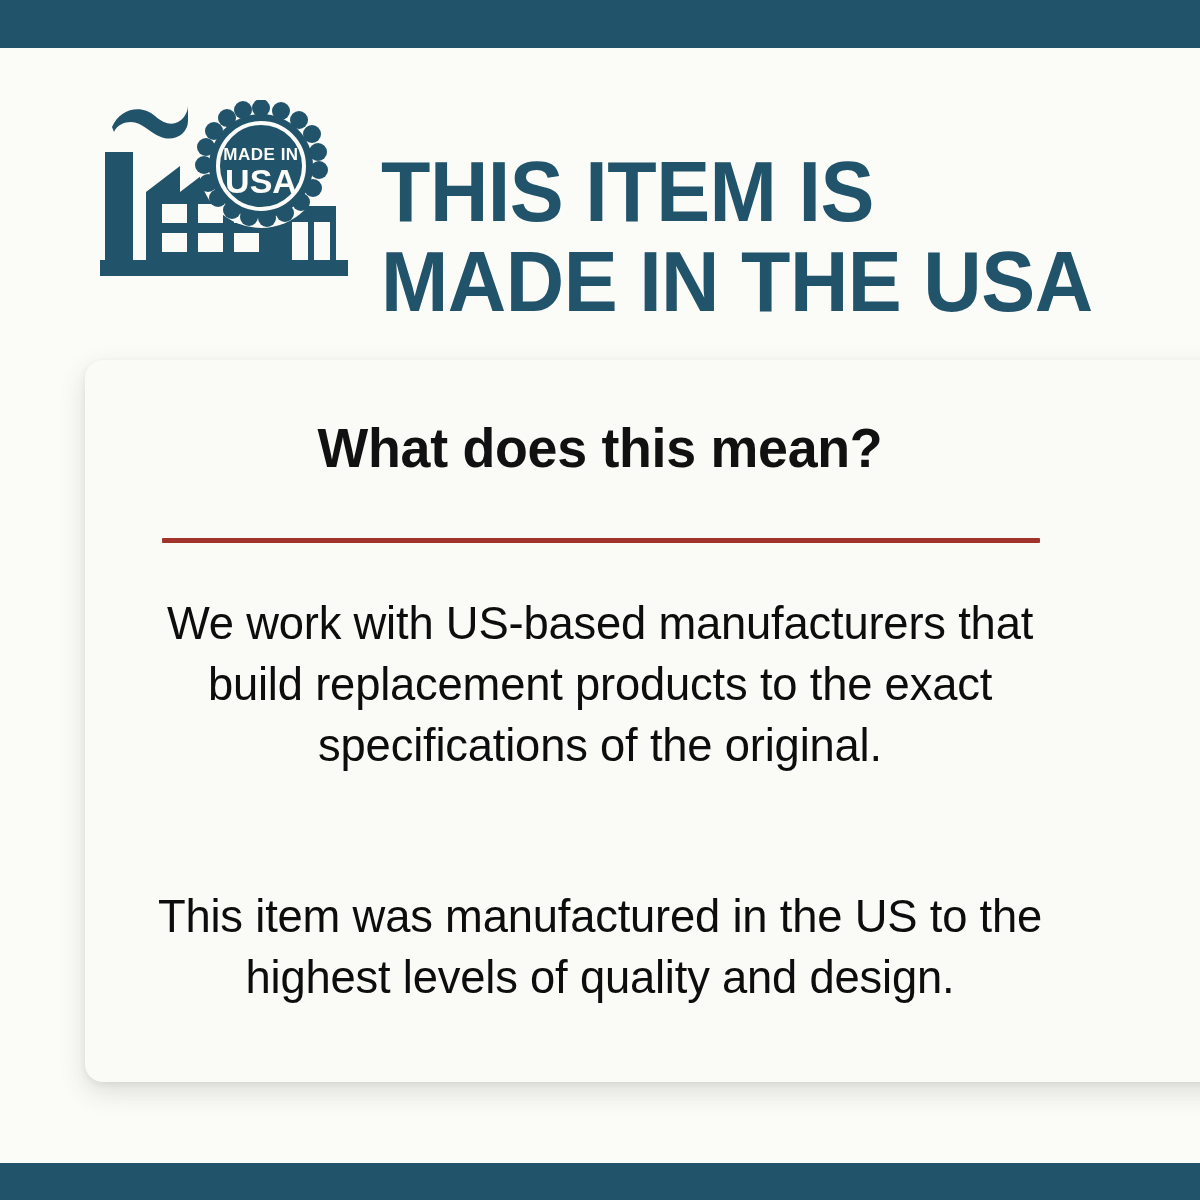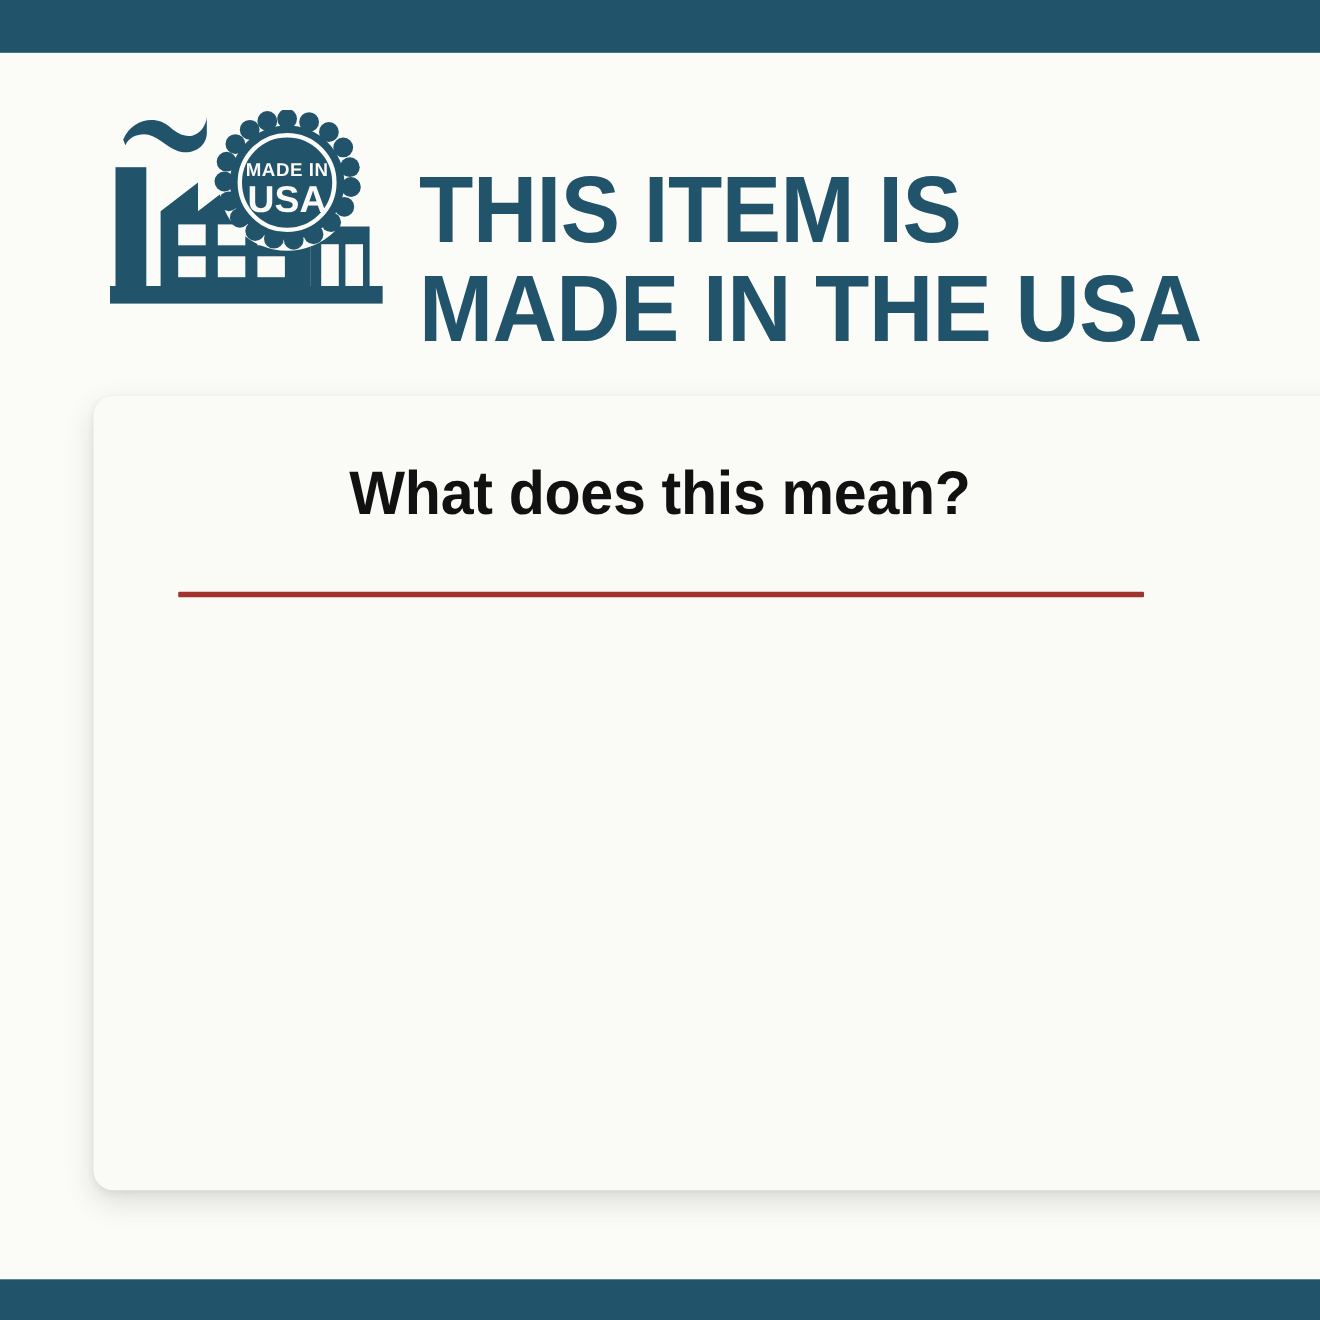--- a/index.html
+++ b/index.html
@@ -230,18 +230,22 @@
     </div>
 
   </div>
 
   <div id="card">
 
     <div id="card-heading">What does this mean?</div>
 
     <div id="card-divider"></div>
 
+    <div id="card-body">
+      <p class="card-paragraph" id="card-paragraph-1">We work with US-based manufacturers that build replacement products to the exact specifications of the original.</p>
+      <p class="card-paragraph" id="card-paragraph-2">This item was manufactured in the US to the highest levels of quality and design.</p>
+    </div>
 
   </div>
 
   <div class="bar" id="bar-bottom"></div>
 
 </div>
 
 </body></html>

